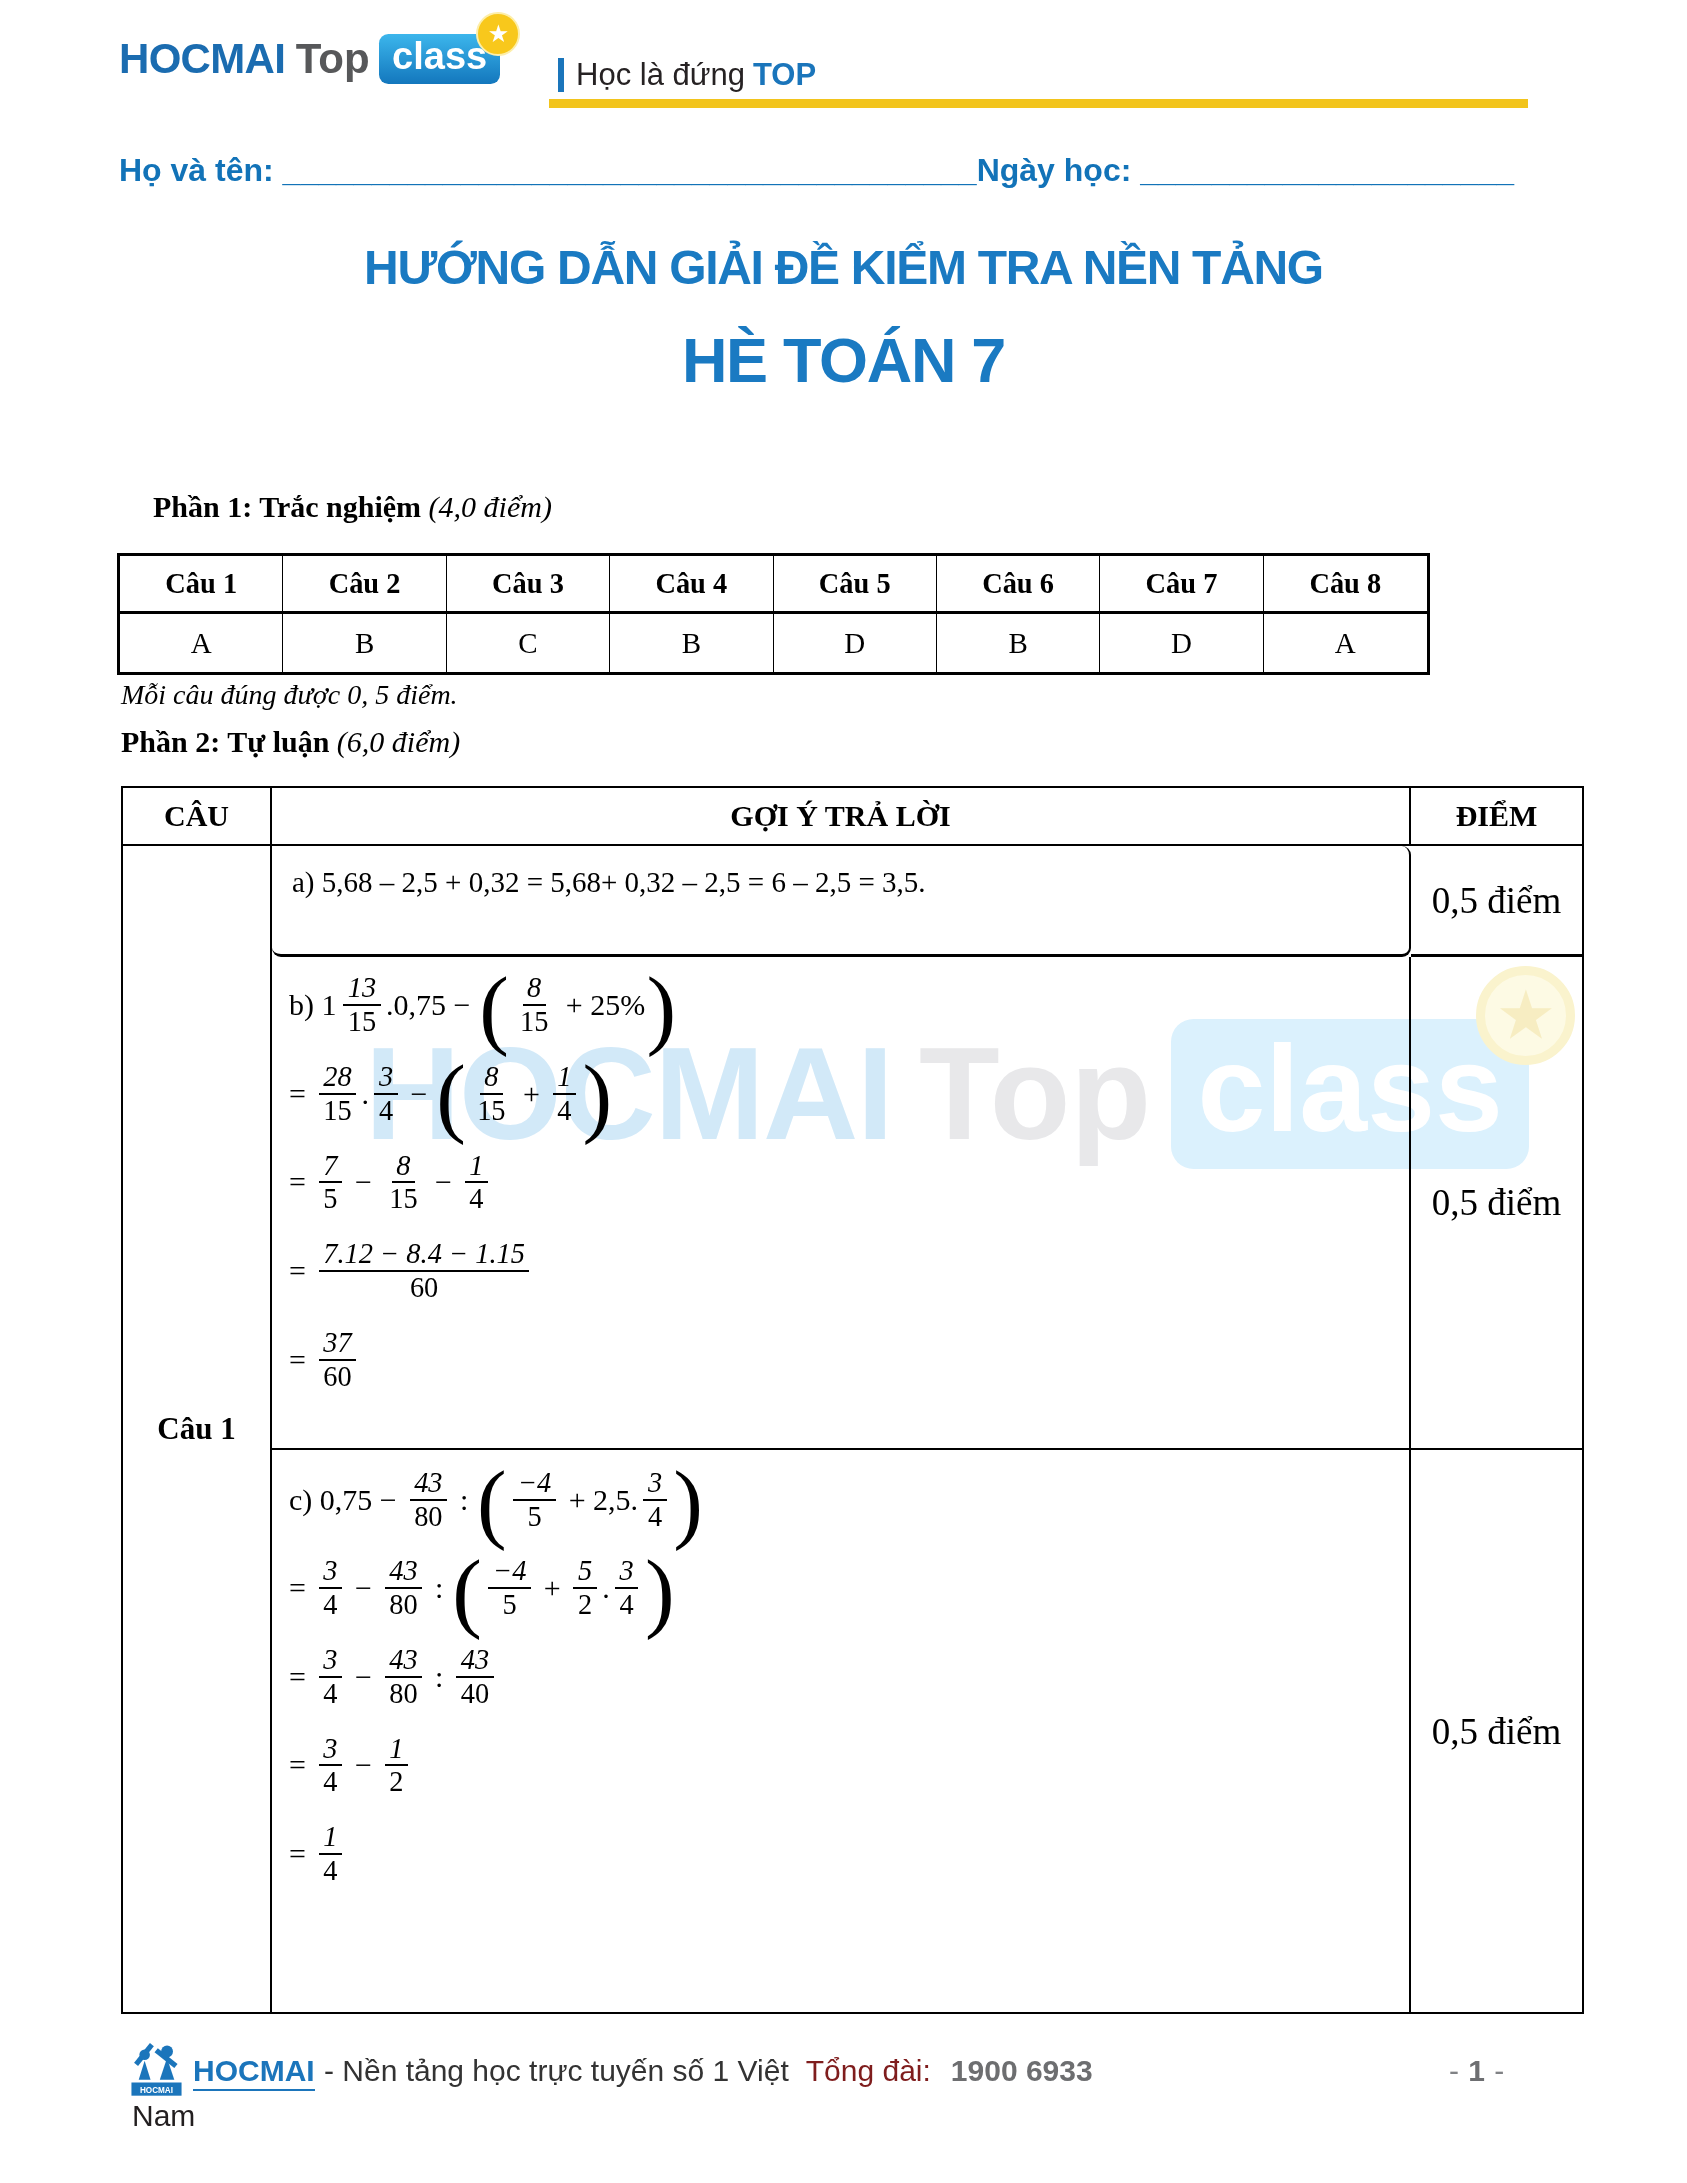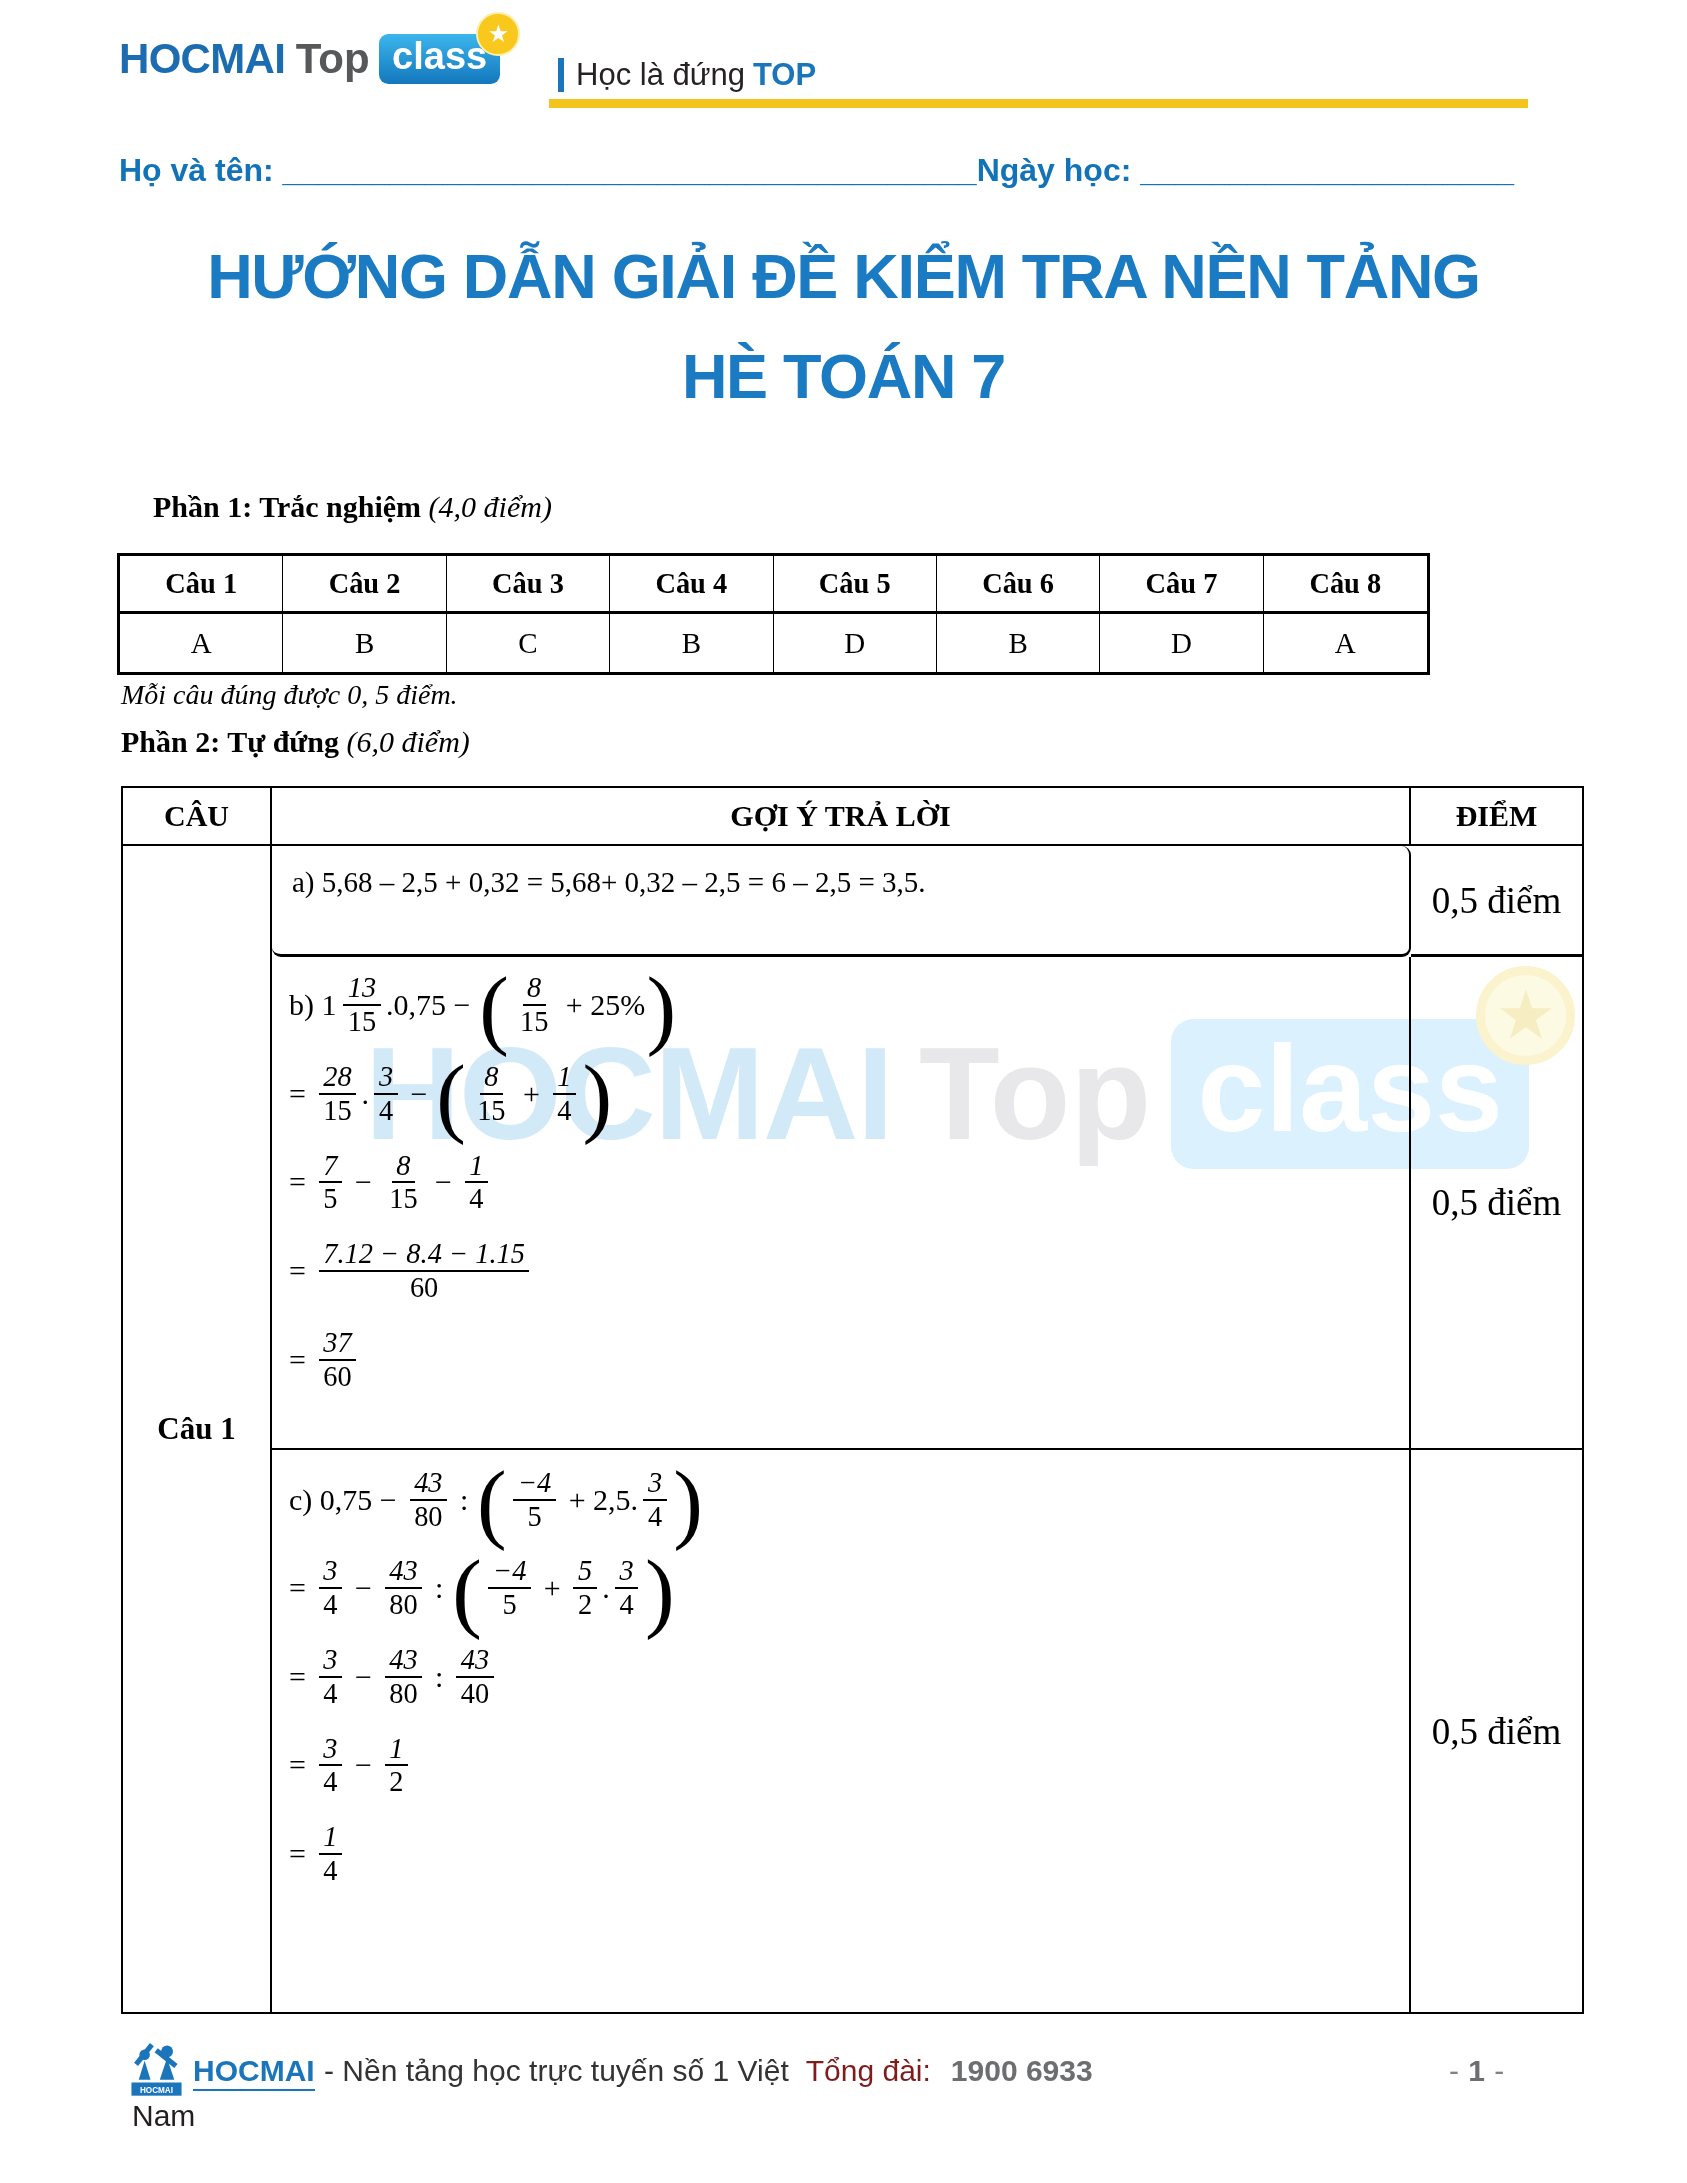--- a/index.html
+++ b/index.html
@@ -23,21 +23,21 @@
   .tag-top{font-size:31px;font-weight:800;color:#1a75bb;margin-left:8px;}
   .yellow-line{left:549px;top:99px;width:979px;height:8.6px;background:#f2c41c;}
 
   
   .name-line{left:119px;top:152px;font-family:"Liberation Sans",sans-serif;
              font-size:32px;font-weight:700;color:#1273b8;white-space:nowrap;}
 
   
   .title{left:0;top:243px;width:1687px;text-align:center;font-family:"Liberation Sans",sans-serif;
          font-weight:700;color:#1a7ac2;letter-spacing:-1.3px;}
-  .title-l1{font-size:63px;line-height:1.05;}
+  .title-l1{font-size:48px;line-height:1.05;}
   .title-l2{font-size:63px;line-height:1.05;margin-top:34px;}
 
   
   .sec-head{font-size:30px;font-weight:700;}
   .sec-pts{font-weight:400;font-style:italic;}
   .p1-head{left:121px;top:490px;margin-left:32px;}
   .note{left:121px;top:679px;font-size:28px;font-style:italic;}
   .p2-head{left:121px;top:725px;}
 
   
@@ -156,21 +156,21 @@
     <div class="mc-cell mc-ans">C</div>
     <div class="mc-cell mc-ans">B</div>
     <div class="mc-cell mc-ans">D</div>
     <div class="mc-cell mc-ans">B</div>
     <div class="mc-cell mc-ans">D</div>
     <div class="mc-cell mc-ans lastcol">A</div>
   </div>
 
   <div class="abs note">Mỗi câu đúng được 0, 5 điểm.</div>
 
-  <div class="abs sec-head p2-head"><span>Phần 2: Tự đứng </span><span class="sec-pts">(6,0 điểm)</span></div>
+  <div class="abs sec-head p2-head"><span>Phần 2: Tự luận </span><span class="sec-pts">(6,0 điểm)</span></div>
 
   <div class="abs ptable">
     <div class="pcell ph br3">CÂU</div>
     <div class="pcell ph br3">GỢI Ý TRẢ LỜI</div>
     <div class="pcell ph">ĐIỂM</div>
 
     <div class="pcell cau-cell br3">Câu 1</div>
 
     <div class="pcell ans-a br3 bb5" style="grid-row:2;grid-column:2;border-radius:9px;">a) 5,68 – 2,5 + 0,32 = 5,68+ 0,32 – 2,5 = 6 – 2,5 = 3,5.</div>
     <div class="pcell score-cell bb5" style="grid-row:2;grid-column:3;">0,5 điểm</div>

